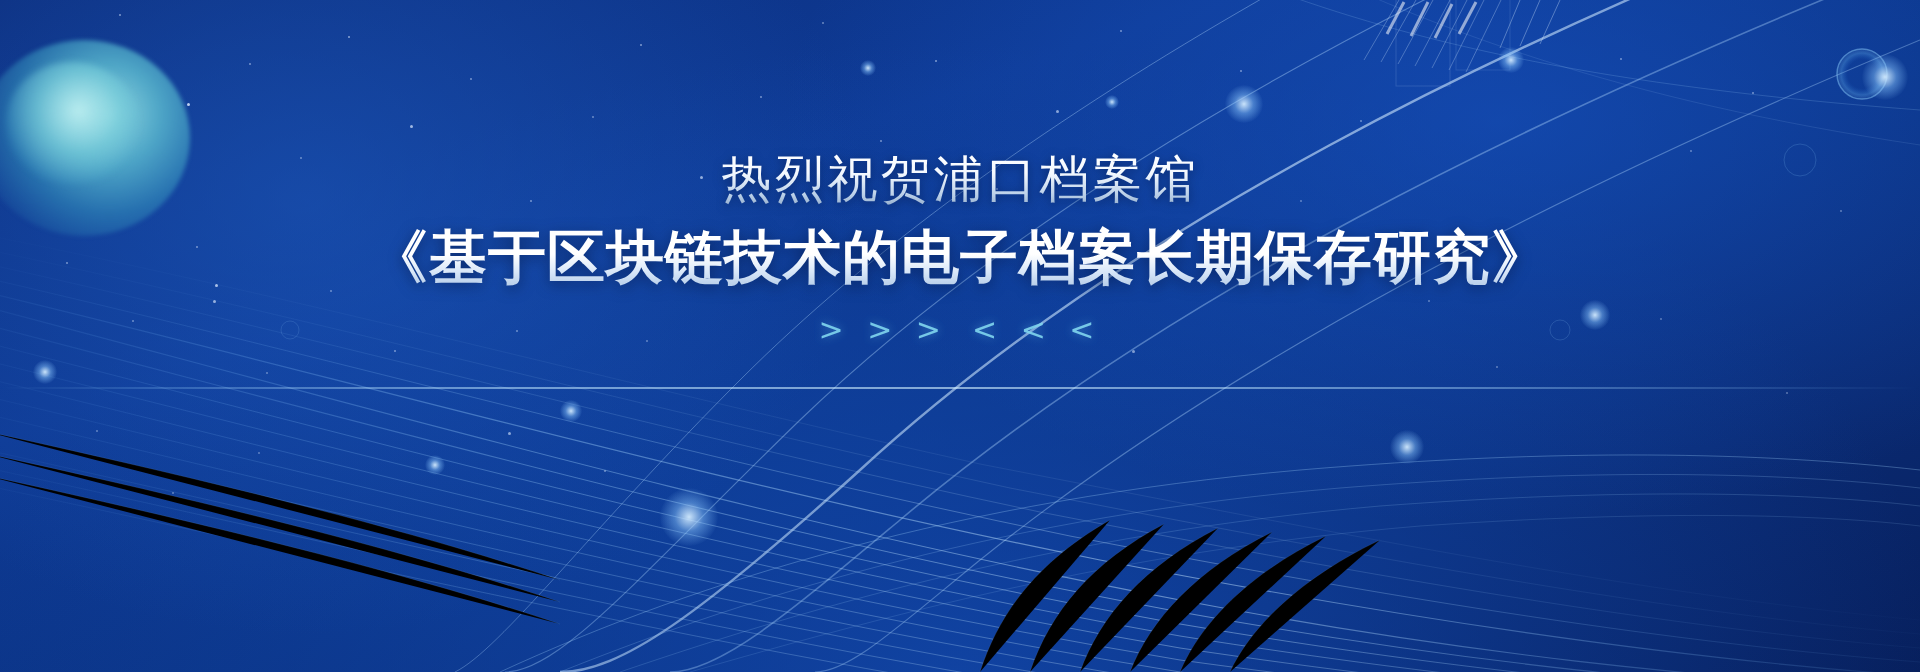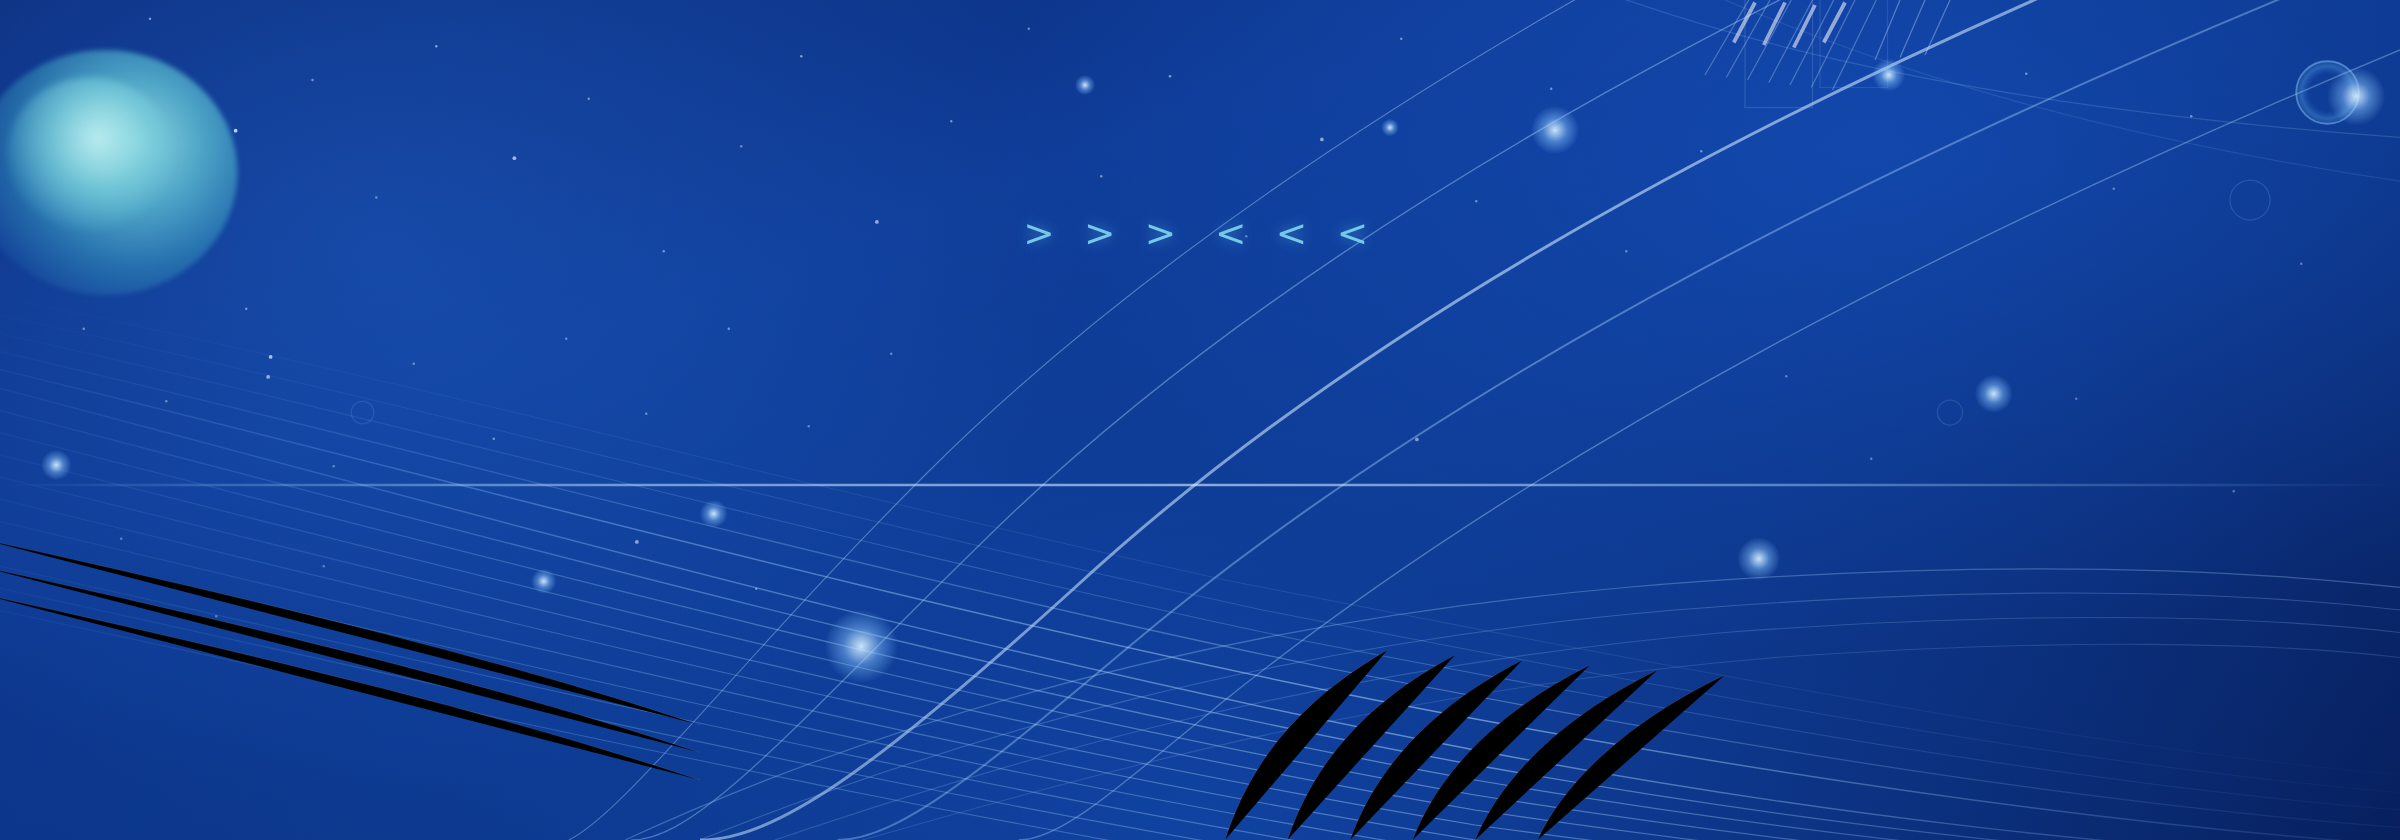--- a/index.html
+++ b/index.html
@@ -316,19 +316,21 @@
     <div class="star" style="left:172px; top:492px; width:2px; height:2px; opacity:.4;"></div>
     <div class="star" style="left:258px; top:452px; width:2px; height:2px; opacity:.38;"></div>
     <div class="star" style="left:508px; top:432px; width:3px; height:3px; opacity:.6;"></div>
     <div class="star" style="left:604px; top:470px; width:2px; height:2px; opacity:.45;"></div>
     <div class="star" style="left:1132px; top:350px; width:3px; height:3px; opacity:.55;"></div>
   </div>
 
   <div id="divider-glow"></div>
 
   <div id="text-block">
+    <div id="line1">热烈祝贺浦口档案馆</div>
+    <div id="line2">《基于区块链技术的电子档案长期保存研究》</div>
     <div id="line3-row">
       <span class="chev left">&gt; &gt; &gt;</span>
       <span class="chev right">&lt; &lt; &lt;</span>
     </div>
   </div>
 
 </div>
 
 </body></html>

